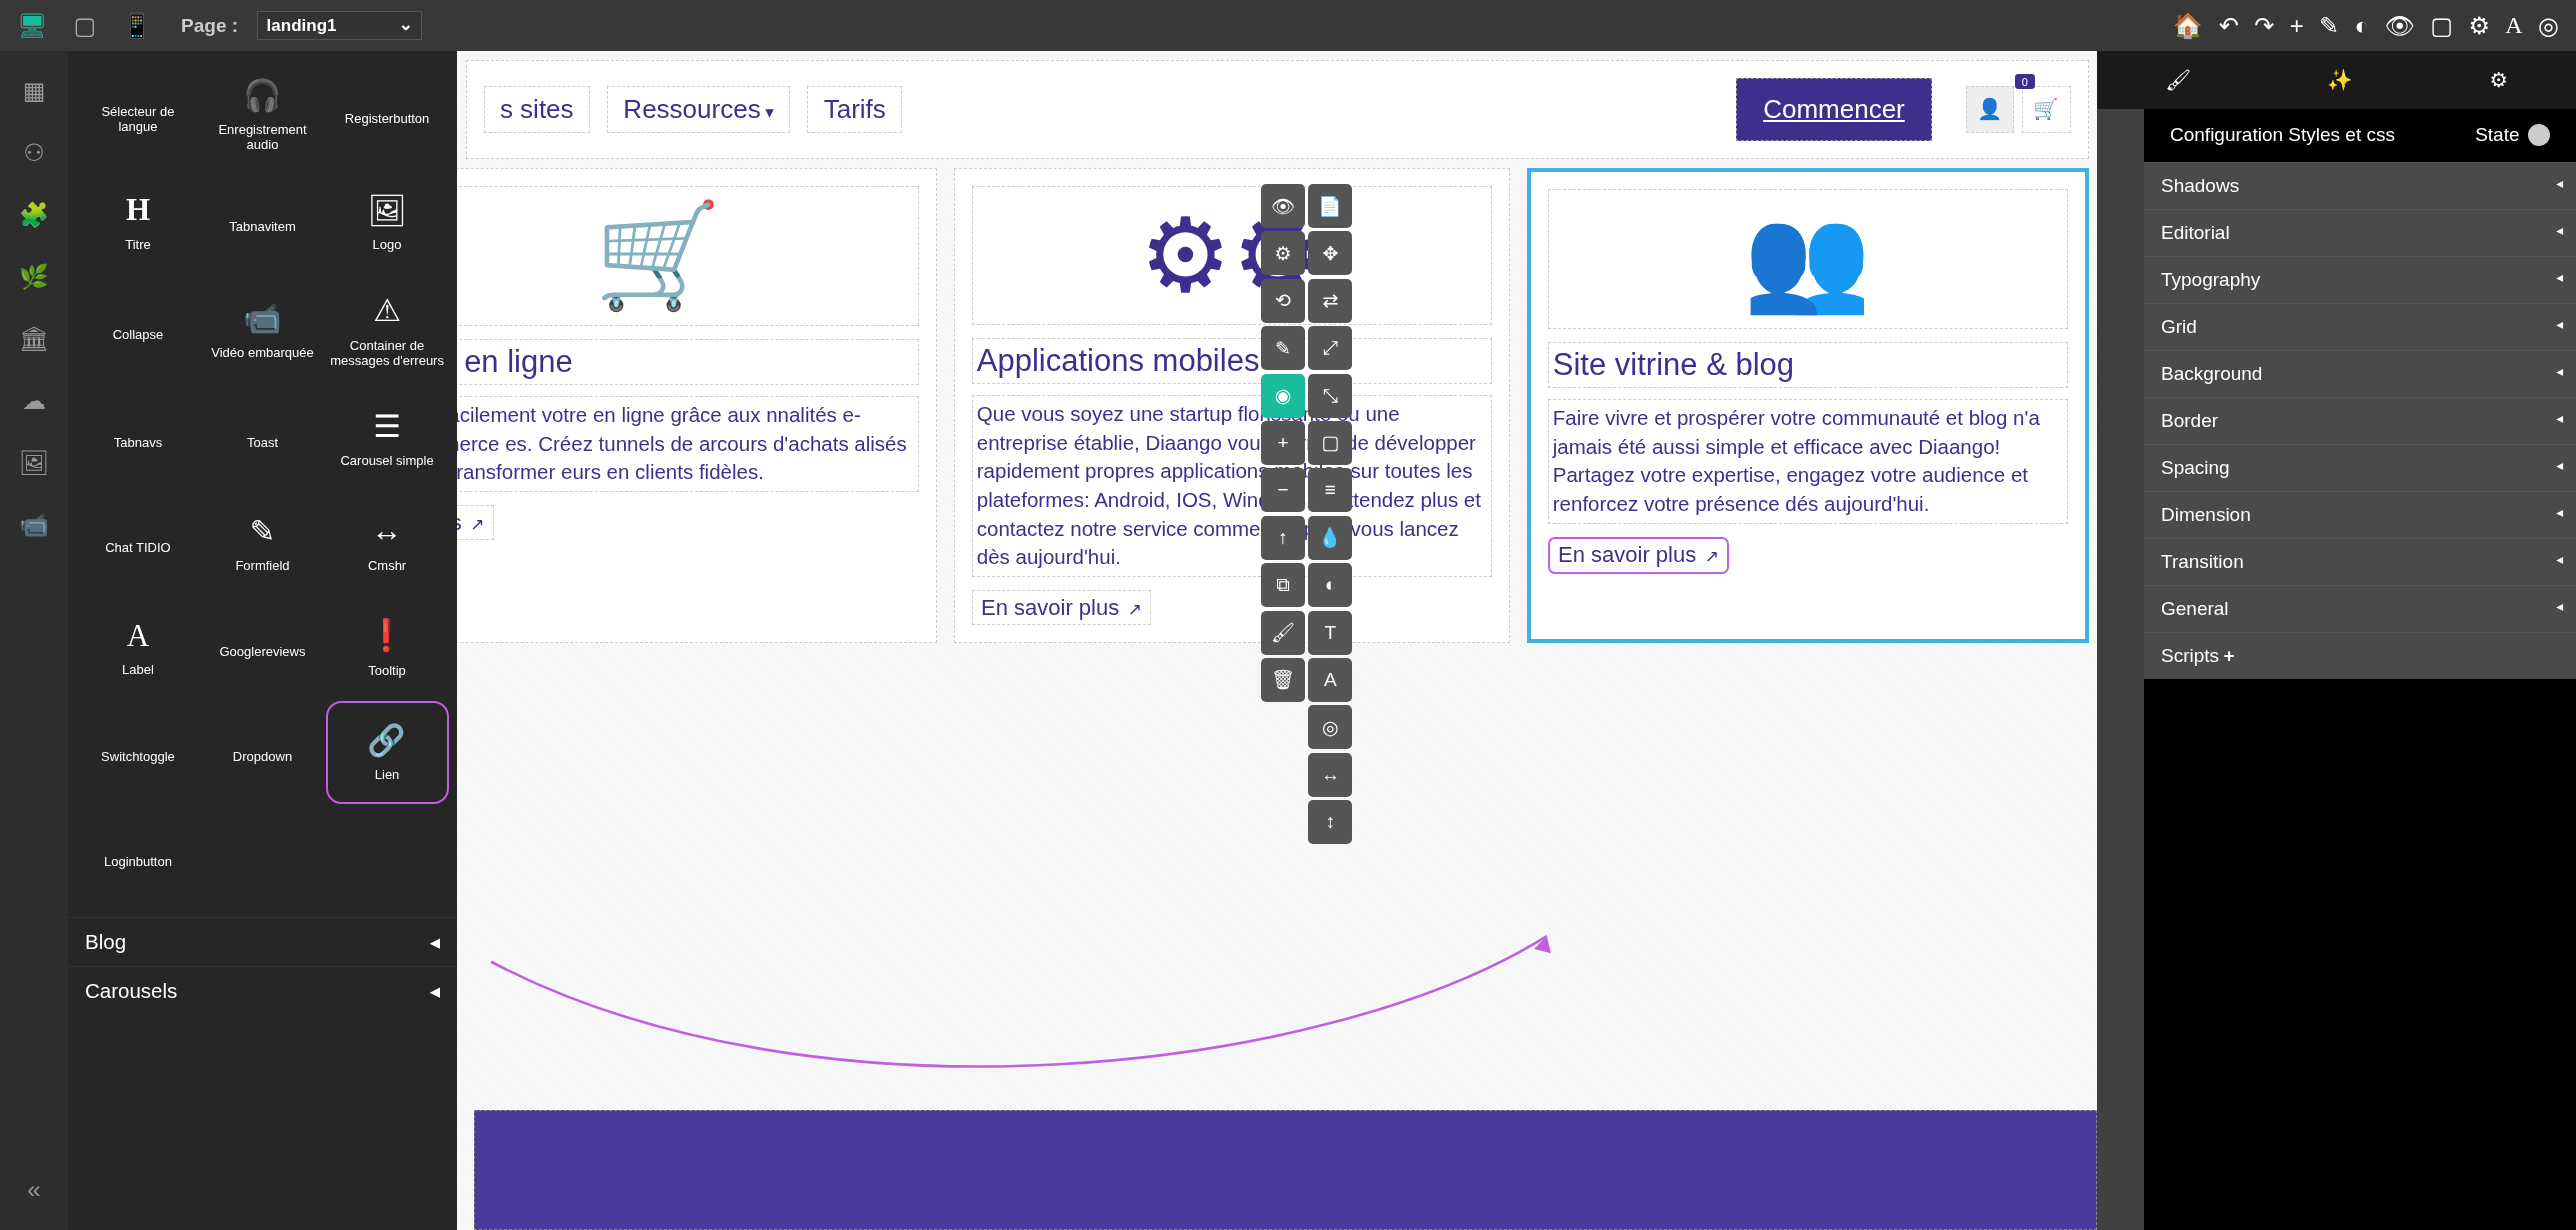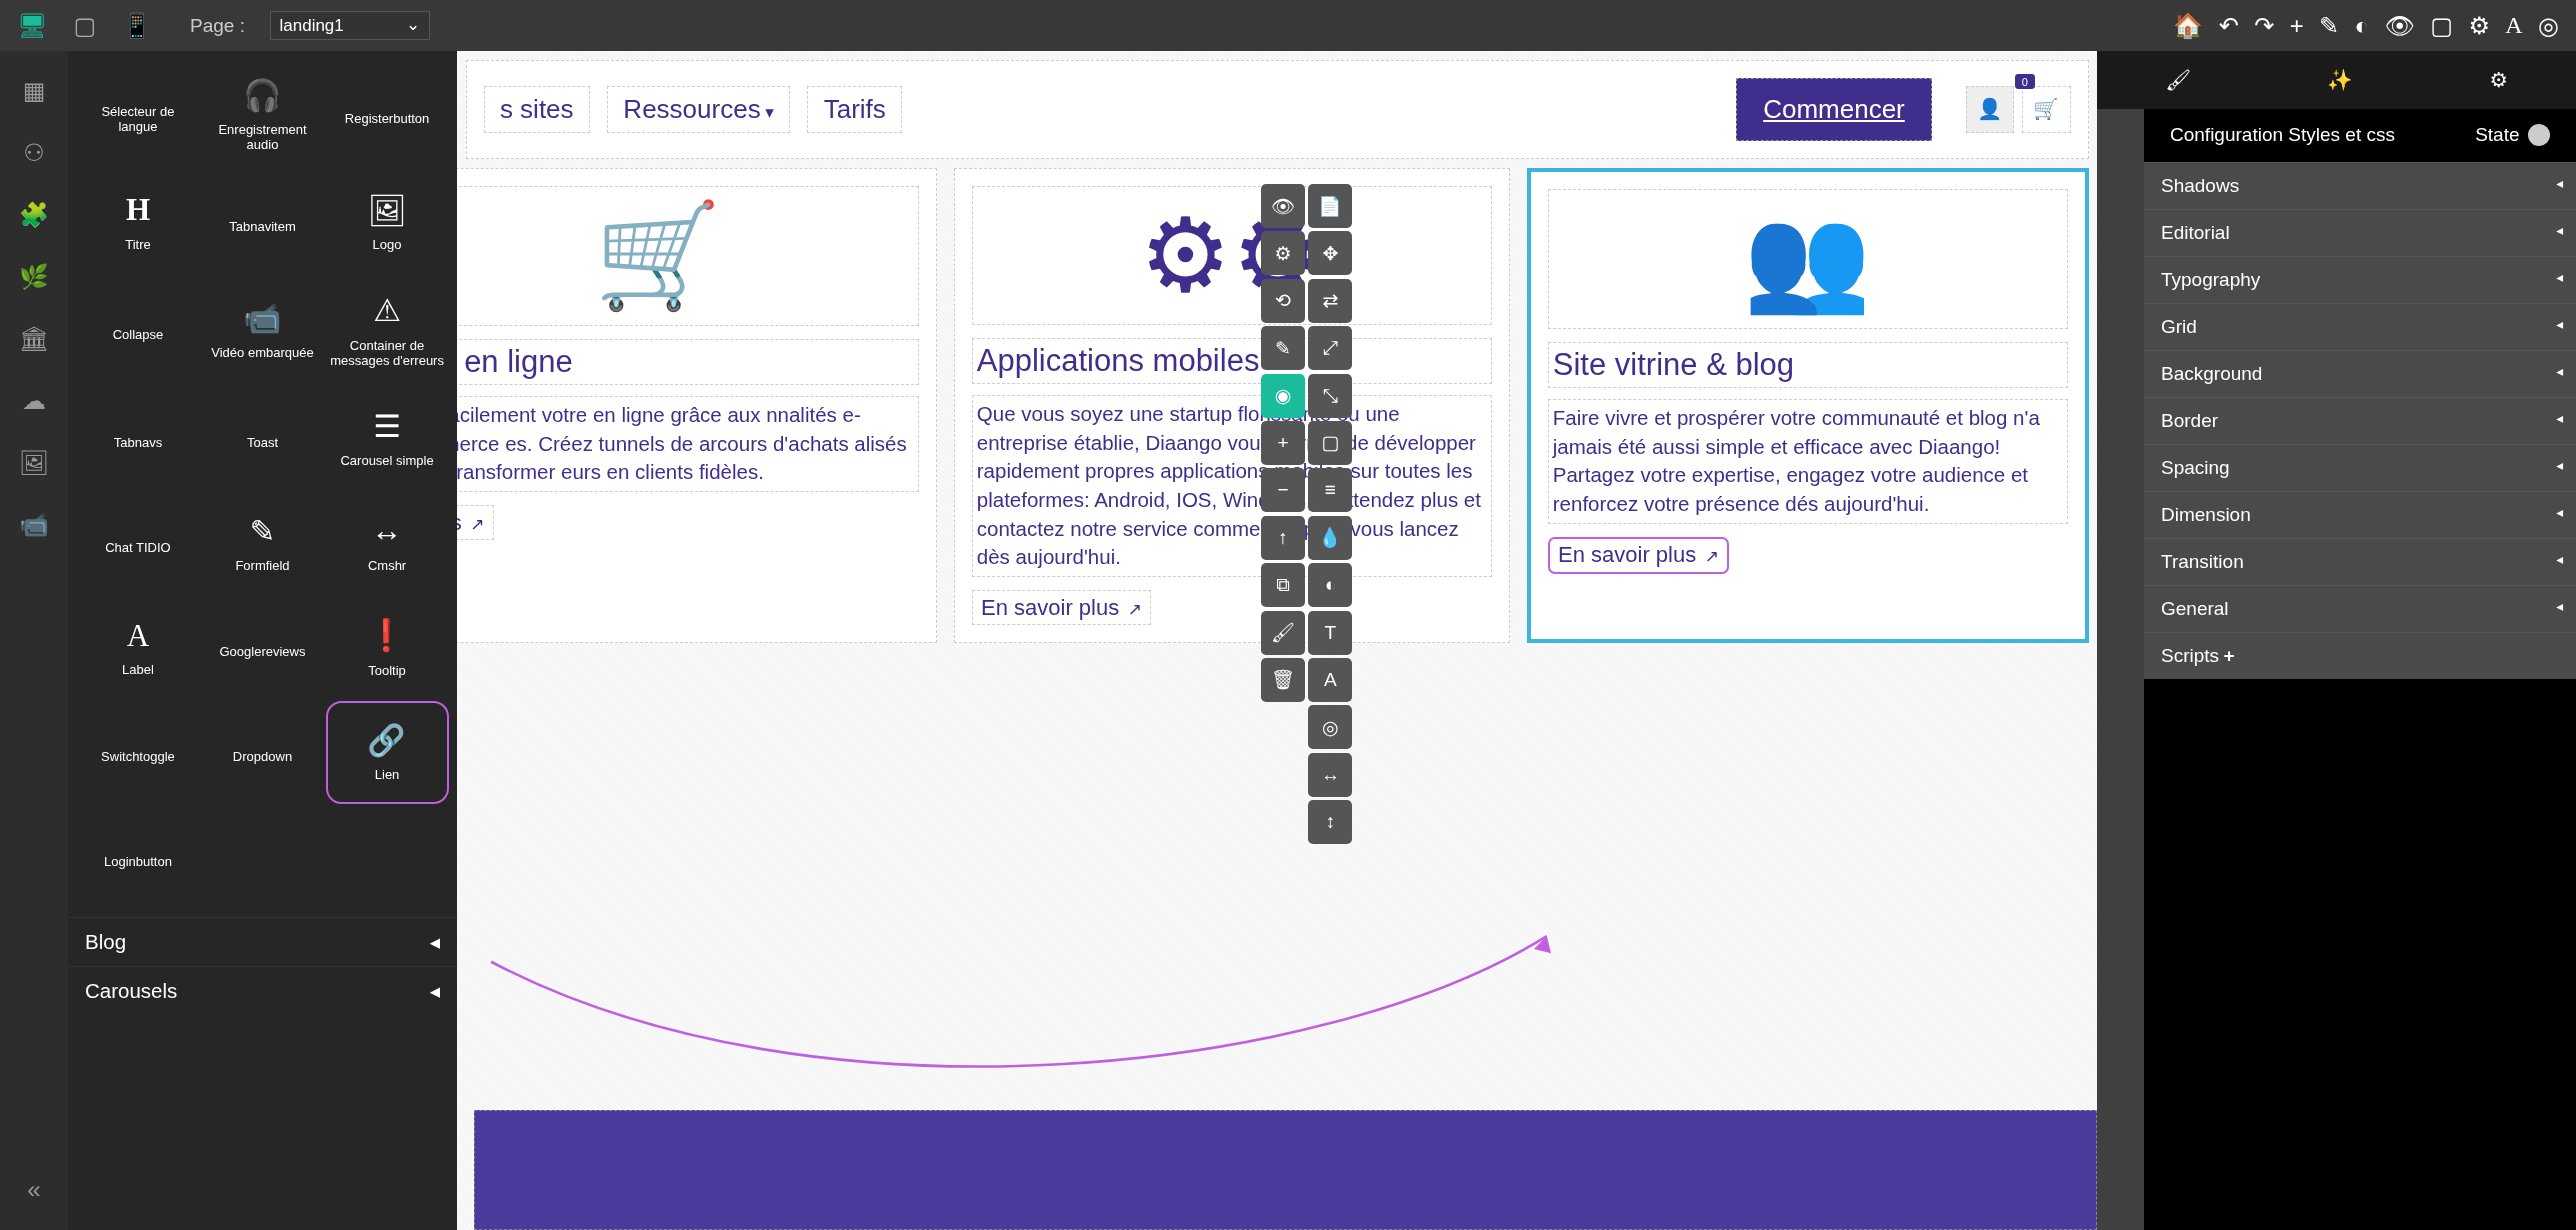--- a/index.html
+++ b/index.html
@@ -3,21 +3,21 @@
 <meta charset="utf-8">
 <style>
 * { margin: 0; padding: 0; box-sizing: border-box; font-family: Arial, sans-serif; }
 body { background: #404040; overflow: hidden; width: 2576px; height: 1231px; }
 
 
 .topbar { height: 51px; background: #383838; display: flex; align-items: center; padding: 0 17px; color: #fff; }
 .device-icons { display: flex; gap: 26px; align-items: center; }
 .device-icon { font-size: 24px; color: #aaa; cursor: pointer; }
 .device-icon.active { color: #1abc9c; }
-.page-select { margin-left: 38px; display: flex; align-items: center; gap: 25px; color: #ccc; font-size: 19px; }
+.page-select { margin-left: 29px; display: flex; align-items: center; gap: 19px; color: #ccc; font-size: 19px; font-weight: bold; }
 .page-dropdown { background: #333; border: 0.9px solid #555; color: #fff; padding: 3.4px 85px 3.4px 8.5px; font-size: 17px; position: relative; }
 .page-dropdown::after { content: "⌄"; position: absolute; right: 8.5px; top: 1.7px; }
 .topbar-right { margin-left: auto; display: flex; gap: 15.4px; align-items: center; }
 .top-icon { color: #fff; font-size: 24px; cursor: pointer; }
 
 
 .left-nav { position: absolute; left: 0; top: 51px; width: 68px; height: calc(100% - 51px); background: #2d2d2d; display: flex; flex-direction: column; align-items: center; gap: 34px; padding-top: 26px; }
 .left-nav-icon { color: #999; font-size: 24px; cursor: pointer; }
 
 

